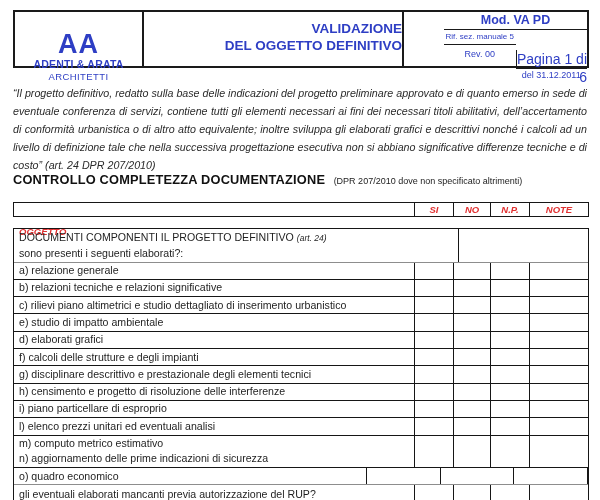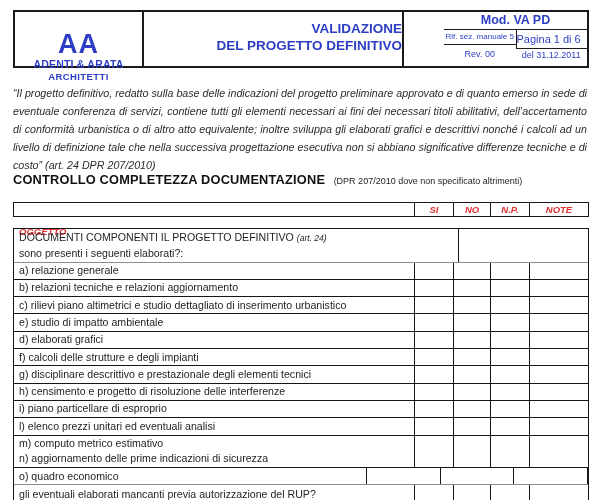--- a/index.html
+++ b/index.html
@@ -16,41 +16,41 @@
   .hdr{
     position:absolute; left:13px; top:10px; width:576px; height:58px;
     border:2px solid var(--ink); box-sizing:border-box; display:flex;
   }
   .hdr-logo{
     width:129px; border-right:2px solid var(--ink); box-sizing:border-box;
     text-align:center; color:var(--blue); padding-top:20px;
   }
   .hdr-logo .initials{font-size:27px; font-weight:bold; line-height:25px; letter-spacing:1px;}
   .hdr-logo .firm{font-size:10.5px; font-weight:bold; line-height:12px; margin-top:1px; letter-spacing:.2px;}
-  .hdr-logo .prof{font-size:9.5px; font-weight:bold; line-height:11px; margin-top:1px; letter-spacing:.4px;}
+  .hdr-logo .prof{font-size:9.5px; font-weight:normal; line-height:11px; margin-top:1px; letter-spacing:.4px;}
   .hdr-title{
     flex:1; border-right:2px solid var(--ink); box-sizing:border-box;
     text-align:right; color:var(--blue); font-weight:bold; font-size:13.5px;
     line-height:17px; padding-top:8px;
   }
   .hdr-mod{width:183px; display:flex; flex-direction:column; box-sizing:border-box;padding-left:40px;}
   .hdr-mod .mod-row{
     height:18px; border-bottom:1.5px solid var(--ink); box-sizing:border-box;
     color:var(--blue); font-weight:bold; font-size:12.5px; text-align:center; line-height:17px;
   }
   .hdr-mod .mod-grid{flex:1; display:flex;}
   .mod-col{flex:1; display:flex; flex-direction:column;}
   .cell-rif{
     height:15px; border-bottom:1px solid var(--ink); box-sizing:border-box;
     color:var(--blue); font-size:8px; text-align:center; line-height:14px;
   }
   .cell-rev{flex:1; color:var(--blue); font-size:9px; text-align:center; padding-top:4px;}
   .cell-pag{
     height:19px; border-bottom:1px solid var(--ink); border-left:1px solid var(--ink);
-    box-sizing:border-box; color:var(--blue); font-size:11px; text-align:left; line-height:18px;
+    box-sizing:border-box; color:var(--blue); font-size:14px; text-align:right; line-height:18px;margin-top:20px;
   }
   .cell-dat{flex:1; color:var(--blue); font-size:9px; text-align:center; padding-top:1px;}
 
   
   .quote{
     position:absolute; left:13px; top:84px; width:574px;
     font-style:italic; text-align:justify; font-size:10.7px; line-height:18px; color:#2b2b2b;
   }
 
   
@@ -95,21 +95,21 @@
 <div class="page">
 
   <div class="hdr">
     <div class="hdr-logo">
       <div class="initials">AA</div>
       <div class="firm">ADENTI &amp; ARATA</div>
       <div class="prof">ARCHITETTI</div>
     </div>
     <div class="hdr-title">
       <div>VALIDAZIONE</div>
-      <div>DEL PROGETTO DEFINITIVO</div>
+      <div>DEL OGGETTO DEFINITIVO</div>
     </div>
     <div class="hdr-mod">
       <div class="mod-row">Mod. VA PD</div>
       <div class="mod-grid">
         <div class="mod-col">
           <div class="cell-rif">Rif. sez. manuale 5</div>
           <div class="cell-rev">Rev. 00</div>
         </div>
         <div class="mod-col">
           <div class="cell-pag">Pagina 1 di 6</div>
@@ -150,21 +150,21 @@
           <div class="ck-obj">
             <div>a) relazione generale</div>
           </div>
           <div class="ck-cell c-si"></div>
           <div class="ck-cell c-no"></div>
           <div class="ck-cell c-np"></div>
           <div class="ck-cell c-note"></div>
         </div>
         <div class="ck-row">
           <div class="ck-obj">
-            <div>b) relazioni tecniche e relazioni aggiornamento</div>
+            <div>b) relazioni tecniche e relazioni significative</div>
           </div>
           <div class="ck-cell c-si"></div>
           <div class="ck-cell c-no"></div>
           <div class="ck-cell c-np"></div>
           <div class="ck-cell c-note"></div>
         </div>
         <div class="ck-row">
           <div class="ck-obj">
             <div>c) rilievi piano altimetrici e studio dettagliato di inserimento urbanistico</div>
           </div>

